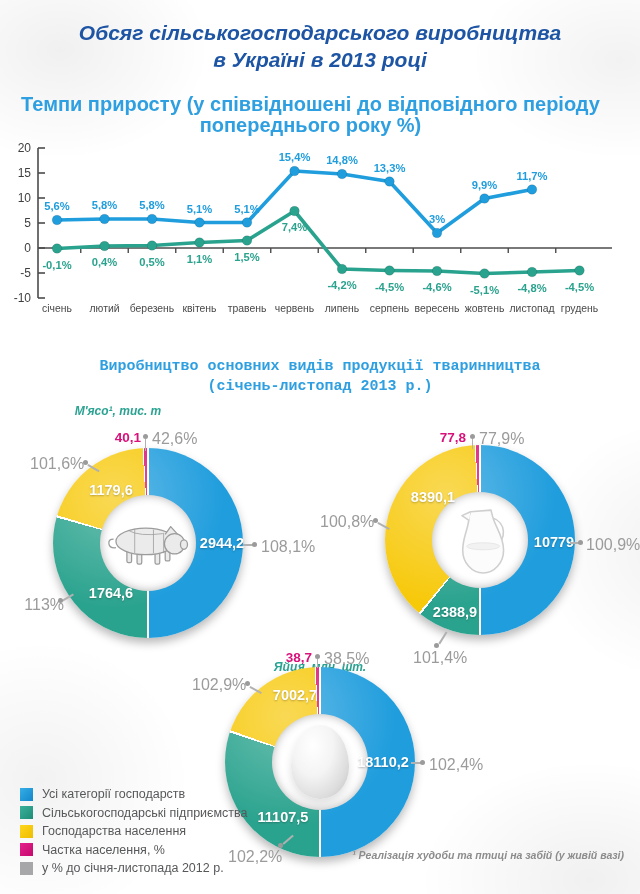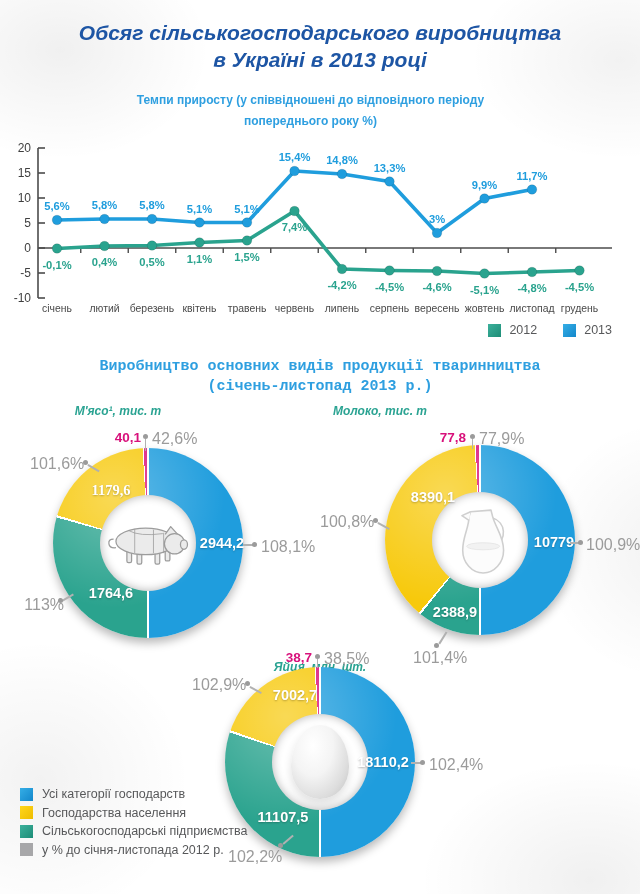--- a/index.html
+++ b/index.html
@@ -3,21 +3,21 @@
 <meta charset="utf-8">
 <style>
   html,body{margin:0;padding:0;background:#fff;}
   #page{position:relative;width:640px;height:894px;background:#fff;overflow:hidden;
         font-family:"Liberation Sans","DejaVu Sans",sans-serif;}
   .abs{position:absolute;}
   .blob{position:absolute;border-radius:50%;pointer-events:none;}
 
   
   .main-title{width:640px;text-align:center;font-size:21px;font-weight:bold;font-style:italic;color:#1d55a4;}
-  .sub-title{width:621px;text-align:center;font-size:12px;font-weight:bold;color:#2e9fe0;}
+  .sub-title{width:621px;text-align:center;font-size:20px;font-weight:bold;color:#2e9fe0;}
   .section-title{width:640px;text-align:center;font-size:15px;font-weight:bold;color:#2e9fe0;font-family:Liberation Mono, monospace;}
   .donut-title{text-align:center;font-size:12px;font-weight:bold;font-style:italic;color:#2aa392;}
 
   
   .ax{font-size:12px;fill:#3f3f3f;}
   .mon{font-size:10.4px;fill:#494949;}
   .dlab{font-size:11.2px;font-weight:bold;}
 
   
   .line-legend{top:323px;left:0;width:612px;display:flex;justify-content:flex-end;gap:26px;align-items:center;}
@@ -158,36 +158,25 @@
       <text x="199.5" y="72.5" text-anchor="middle" class="dlab" fill="#1f9ddd">5,1%</text>
       <text x="247" y="72.5" text-anchor="middle" class="dlab" fill="#1f9ddd">5,1%</text>
       <text x="294.5" y="21" text-anchor="middle" class="dlab" fill="#1f9ddd">15,4%</text>
       <text x="342" y="24" text-anchor="middle" class="dlab" fill="#1f9ddd">14,8%</text>
       <text x="389.5" y="31.5" text-anchor="middle" class="dlab" fill="#1f9ddd">13,3%</text>
       <text x="437" y="83" text-anchor="middle" class="dlab" fill="#1f9ddd">3%</text>
       <text x="484.5" y="48.5" text-anchor="middle" class="dlab" fill="#1f9ddd">9,9%</text>
       <text x="532" y="39.5" text-anchor="middle" class="dlab" fill="#1f9ddd">11,7%</text>
     </svg>
 
-  <div class="abs line-legend">
-    <div class="item">
-      <span class="sw sw-teal"></span>
-      <span>2012</span>
-    </div>
-    <div class="item">
-      <span class="sw sw-blue"></span>
-      <span>2013</span>
-    </div>
-  </div>
 
   <div class="abs section-title" style="top:358px;">Виробництво основних видів продукції тваринництва</div>
   <div class="abs section-title" style="top:378px;">(січень-листопад 2013 р.)</div>
 
   <div class="abs donut-title" style="left:28px;top:404px;width:180px;">М'ясо¹, тис. т</div>
-  <div class="abs donut-title" style="left:290px;top:404px;width:180px;">Молоко, тис. т</div>
   <div class="abs donut-title" style="left:225px;top:660px;width:190px;">Яйця, млн. шт.</div>
 
   <div class="donut" style="left:53px;top:448px;">
     <div class="ring" style="background: conic-gradient(rgb(255, 255, 255) 0deg, rgb(255, 255, 255) 0.7deg, rgb(31, 157, 221) 0.7deg, rgb(31, 157, 221) 179.3deg, rgb(255, 255, 255) 179.3deg, rgb(255, 255, 255) 180.7deg, rgb(42, 163, 142) 180.7deg, rgb(42, 163, 142) 285.624deg, rgb(255, 255, 255) 285.624deg, rgb(255, 255, 255) 287.024deg, rgb(247, 201, 11) 287.024deg, rgb(247, 201, 11) 356.7deg, rgb(255, 255, 255) 356.7deg, rgb(255, 255, 255) 357.4deg, rgb(216, 17, 123) 357.4deg, rgb(216, 17, 123) 359.3deg, rgb(255, 255, 255) 359.3deg, rgb(255, 255, 255) 360deg);"></div>
     <div class="hole">
       <svg width="86" height="54" viewBox="0 0 110 64">
         <g stroke="#9c9c9c" stroke-width="1.6" fill="#ebebeb" stroke-linejoin="round">
           <path d="M14,38 q-8,1 -9,-5 q-1,-6 6,-6" fill="none"></path>
           <rect x="28" y="40" width="6" height="17" rx="2"></rect>
           <rect x="41" y="43" width="6" height="16" rx="2"></rect>
@@ -197,21 +186,21 @@
           <path d="M77,21 l7,-10 l9,10"></path>
           <circle cx="89" cy="33" r="13"></circle>
           <ellipse cx="101" cy="34" rx="4.5" ry="6"></ellipse>
           <path d="M38,14 v31 M62,15 v30 M75,19 v26 M30,16 q14,8 44,4" fill="none" stroke-width="1"></path>
         </g>
       </svg>
     </div>
   </div>
   <div class="vlab" style="left:190px;top:535px;width:64px;">2944,2</div>
   <div class="vlab" style="left:80px;top:585px;width:62px;">1764,6</div>
-  <div class="vlab" style="left:80px;top:482px;width:62px;font-family:Liberation Serif, serif;">1179,6</div>
+  <div class="vlab" style="left:80px;top:482px;width:62px;">1179,6</div>
   <div class="lline" style="left:243px;top:544px;width:10px;"></div>
   <div class="ldot" style="left:252px;top:542px;"></div>
   <div class="glab" style="left:261px;top:538px;">108,1%</div>
   <div class="lline" style="left:62px;top:600px;width:13px;transform:rotate(-30deg);"></div>
   <div class="ldot" style="left:58px;top:598px;"></div>
   <div class="glab t-right" style="left:24px;top:596px;width:40px;">113%</div>
   <div class="lline" style="left:88px;top:464px;width:13px;transform:rotate(30deg);"></div>
   <div class="ldot" style="left:83px;top:460px;"></div>
   <div class="glab t-right" style="left:30px;top:455px;width:50px;">101,6%</div>
   <div class="plab t-right" style="left:95px;top:430px;width:46px;">40,1</div>
@@ -271,28 +260,33 @@
   <div class="ldot" style="left:315px;top:654px;"></div>
   <div class="lvline" style="left:316.5px;top:659px;height:9px;"></div>
   <div class="glab" style="left:324px;top:650px;">38,5%</div>
 
   <ul class="abs bottom-legend">
     <li>
       <span class="sw sw-blue"></span>
       <span>Усі категорії господарств</span>
     </li>
     <li>
+      <span class="sw sw-teal"></span>
+      <span>Сільськогосподарські підприємства</span>
+    </li>
+    <li>
       <span class="sw sw-yellow"></span>
       <span>Господарства населення</span>
     </li>
     <li>
-      <span class="sw sw-teal"></span>
-      <span>Сільськогосподарські підприємства</span>
+      <span class="sw sw-pink"></span>
+      <span>Частка населення, %</span>
     </li>
     <li>
       <span class="sw sw-gray"></span>
       <span>у % до січня-листопада 2012 р.</span>
     </li>
   </ul>
 
+  <div class="abs footnote">¹ Реалізація худоби та птиці на забій (у живій вазі)</div>
   <div class="abs source">Держстат</div>
 
 </div>
 
 </body></html>

